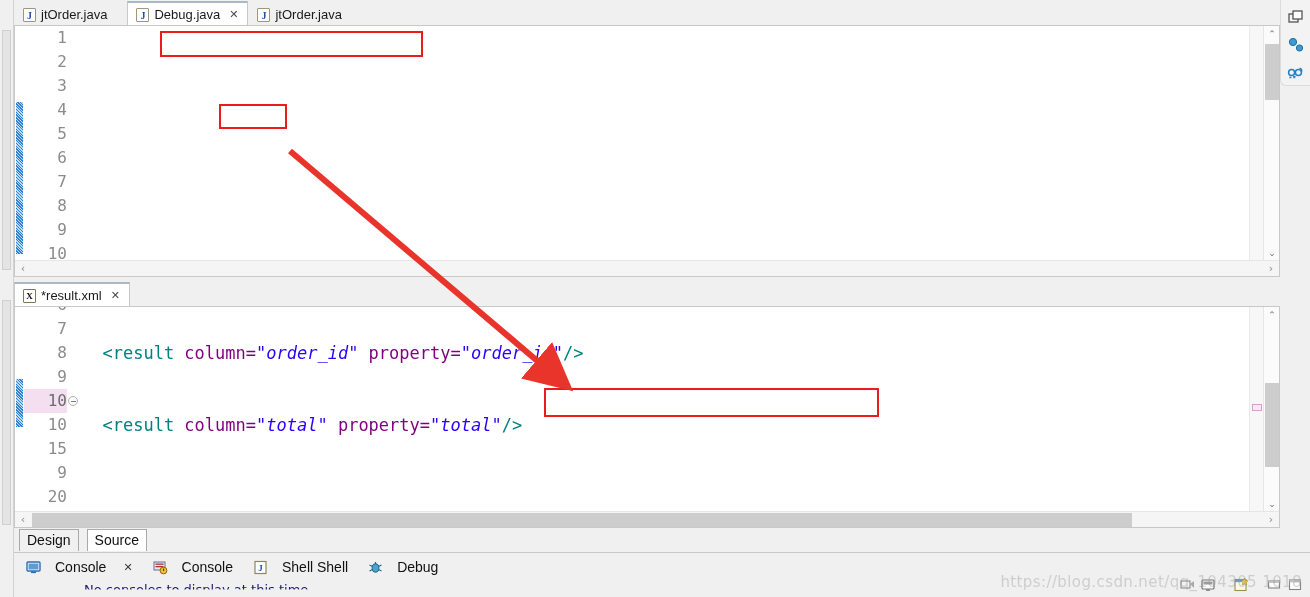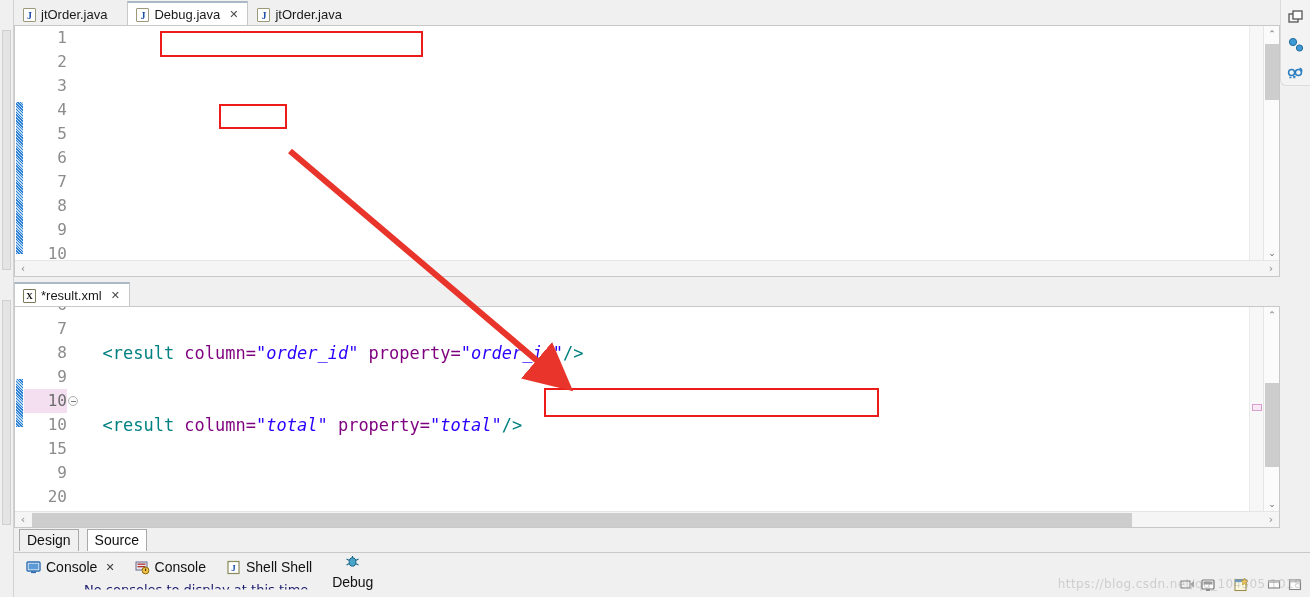--- a/index.html
+++ b/index.html
@@ -167,41 +167,41 @@
   }
   .dstab.sel { background: #ffffff; }
 
   
   .viewpane {
     position: absolute; left: 14px; right: 0; bottom: 0;
     background: #f0f0f0; border-top: 1px solid #c8c8c8;
   }
   .viewtabs { display: flex; align-items: center; height: 28px; padding-left: 8px; gap: 0; }
   .vtab {
-    display: flex; align-items: center; gap: 5px;
+    display: flex; align-items: center; gap: 14px;
     font-size: 14px; color: #111; padding: 0 10px 0 4px; height: 26px;
   }
   .vtab .vclose { font-size: 11px; color: #3a3a3a; margin-left: 3px; font-family:"DejaVu Sans",sans-serif;}
   .vicon { width: 15px; height: 15px; position: relative; flex: none; }
 
   .console-text {
     position: absolute; left: 70px; bottom: 0px;
     font-family: "DejaVu Sans", sans-serif;
     font-size: 13px; color: #1a1a6e; white-space: nowrap;
     clip-path: inset(0 0 50% 0);
   }
   .bottom-toolbar {
     position: absolute; right: 6px; bottom: 4px;
     display: flex; align-items: center; gap: 4px;
   }
   .btool { width: 17px; height: 16px; position: relative; opacity: .82; }
   .watermark {
     position: absolute; right: 8px; bottom: 6px;
     font-family: "DejaVu Sans", sans-serif;
-    font-size: 12px; color: rgba(150,150,150,.38);
+    font-size: 15px; color: rgba(150,150,150,.38);
     letter-spacing: .4px; white-space: nowrap; pointer-events: none;
   }
   .leftstrip {
     position: absolute; left: 0; top: 0; width: 14px; bottom: 0;
     background: #f0f0f0; border-right: 1px solid #d2d2d2;
   }
   .leftstrip .seg {
     position: absolute; left: 2px; width: 9px;
     background: #e4e4e4; border: 1px solid #cfcfcf;
   }
@@ -378,21 +378,21 @@
       <div class="vtab" style="margin-left:6px;">
         <span class="vicon">
           <svg width="15" height="15" viewBox="0 0 15 15">
             <rect x="2" y="1.5" width="11" height="12" fill="#fff" stroke="#8a8a5a" stroke-width="1.2"></rect>
             <text x="7.5" y="11" font-size="9" font-family="Liberation Serif, serif" fill="#1f4fa8" font-weight="bold" text-anchor="middle">J</text>
           </svg>
         </span>
         <span>Shell Shell</span>
       </div>
 
-      <div class="vtab" style="margin-left:6px;flex-direction:column;">
+      <div class="vtab" style="margin-left:6px;">
         <span class="vicon">
           <svg width="15" height="15" viewBox="0 0 15 15">
             <ellipse cx="7.5" cy="8" rx="3.4" ry="4.2" fill="#4aa3c8" stroke="#1d6a8a" stroke-width="1"></ellipse>
             <path d="M1.5 5 L4.5 6.5 M13.5 5 L10.5 6.5 M1.5 11 L4.5 9.5 M13.5 11 L10.5 9.5 M7.5 2 L7.5 4" stroke="#1d6a8a" stroke-width="1.2" fill="none"></path>
           </svg>
         </span>
         <span>Debug</span>
       </div>
     </div>
 

